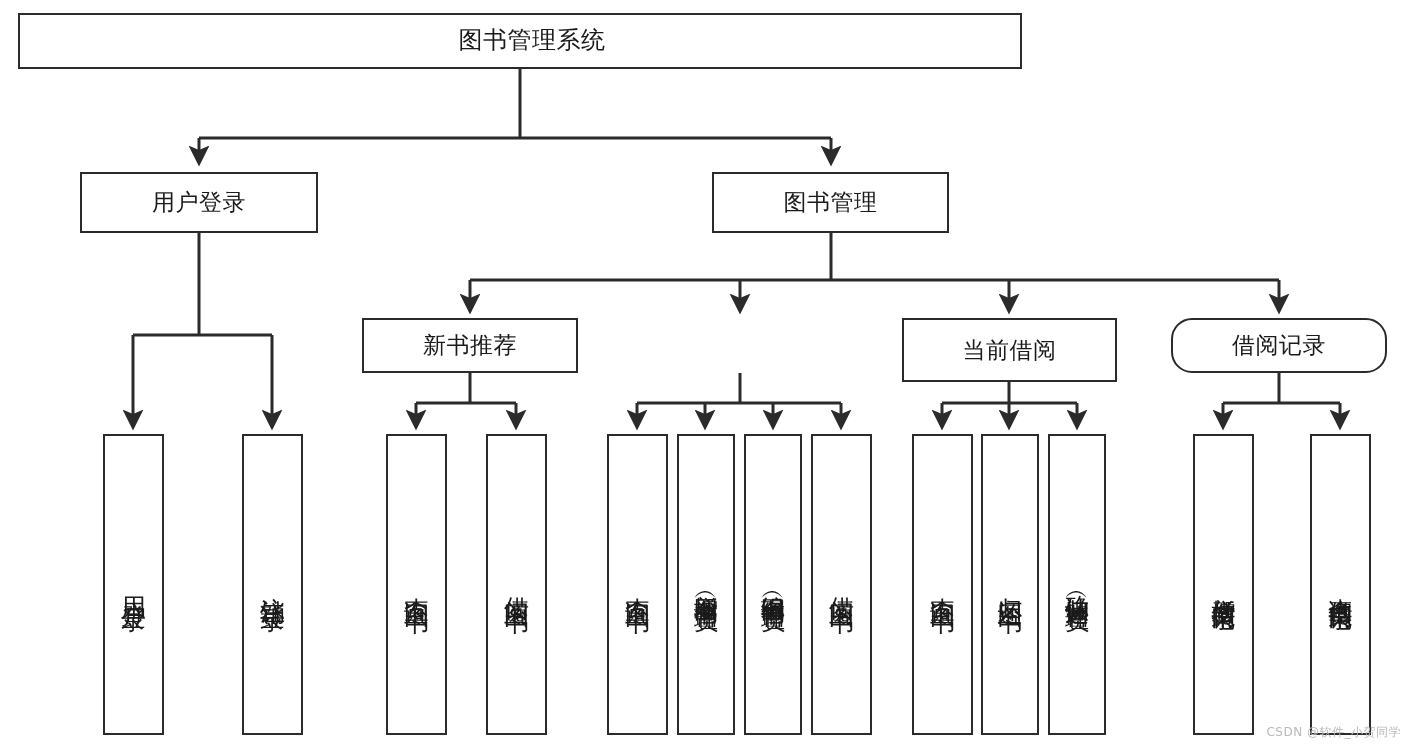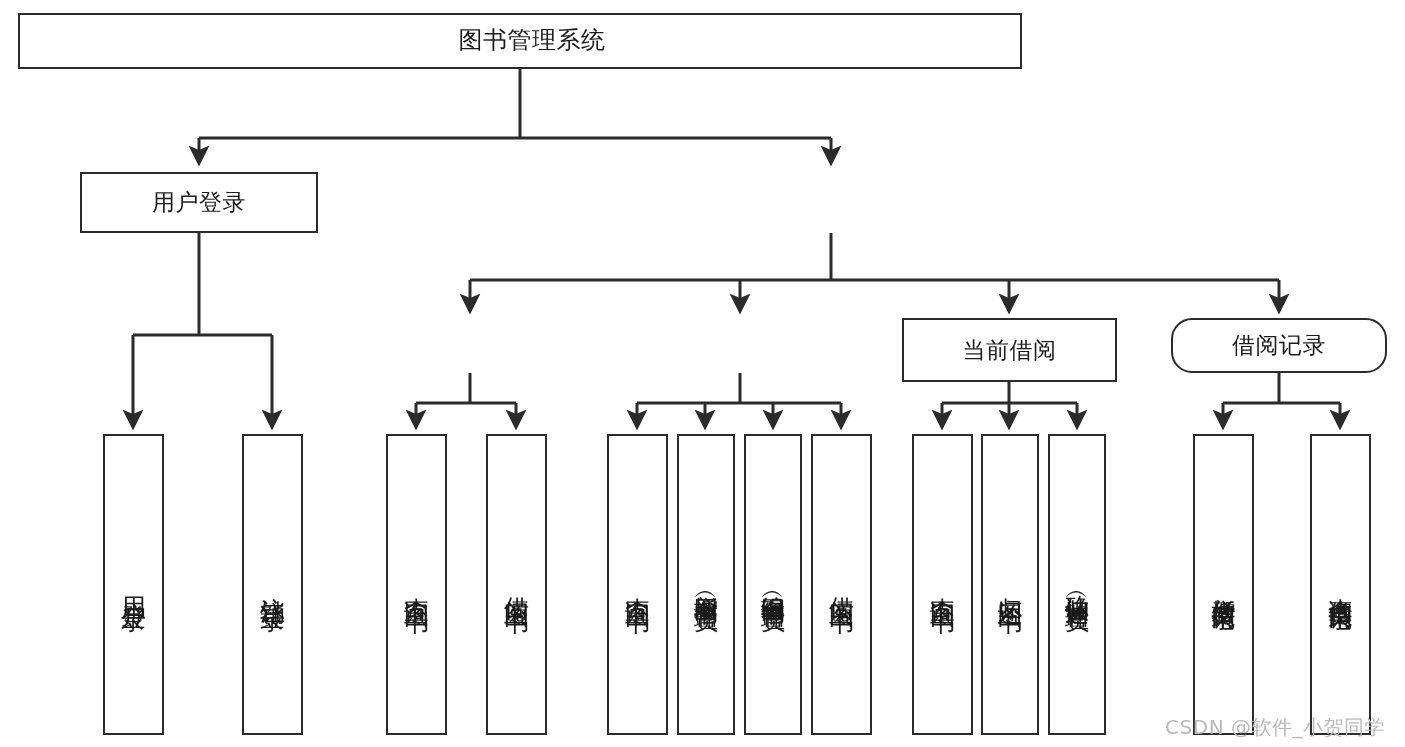--- a/index.html
+++ b/index.html
@@ -60,23 +60,23 @@
     letter-spacing: 4px;
     line-height: 1;
     white-space: nowrap;
   }
   .node.vert.small .node-label {
     font-size: 24px;
     letter-spacing: 2px;
   }
   #watermark {
     position: absolute;
-    right: 20px;
+    right: 4px;
     bottom: 6px;
-    font-size: 20px;
+    font-size: 12px;
     color: #b9b9b9;
     z-index: 5;
     white-space: nowrap;
     letter-spacing: 0.5px;
   }
 </style>
 </head>
 <body>
 
 <div id="diagram-root">
@@ -131,21 +131,27 @@
     </g>
   </svg>
 
   <div class="node horiz root" style="left:18px; top:13px; width:1004px; height:56px;padding-left:24px;">
     <span class="node-label">图书管理系统</span>
   </div>
 
   <div class="node horiz" style="left:80px; top:172px; width:238px; height:61px;">
     <span class="node-label">用户登录</span>
   </div>
-
+  <div class="node horiz" style="left:712px; top:172px; width:237px; height:61px;">
+    <span class="node-label">图书管理</span>
+  </div>
+
+  <div class="node horiz" style="left:362px; top:318px; width:216px; height:55px;">
+    <span class="node-label">新书推荐</span>
+  </div>
   <div class="node horiz" style="left:902px; top:318px; width:215px; height:64px;">
     <span class="node-label">当前借阅</span>
   </div>
   <div class="node horiz" style="left:1171px; top:318px; width:216px; height:55px;border-radius:21px;">
     <span class="node-label">借阅记录</span>
   </div>
 
   <div class="node vert" style="left:103px; top:434px; width:61px; height:301px;">
     <span class="node-label">用户登录</span>
   </div>

